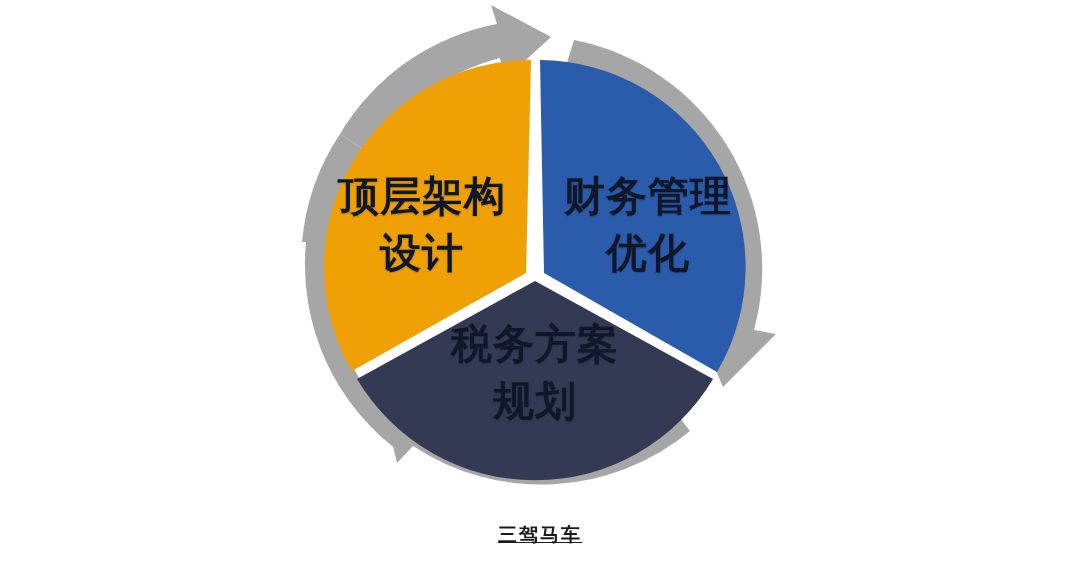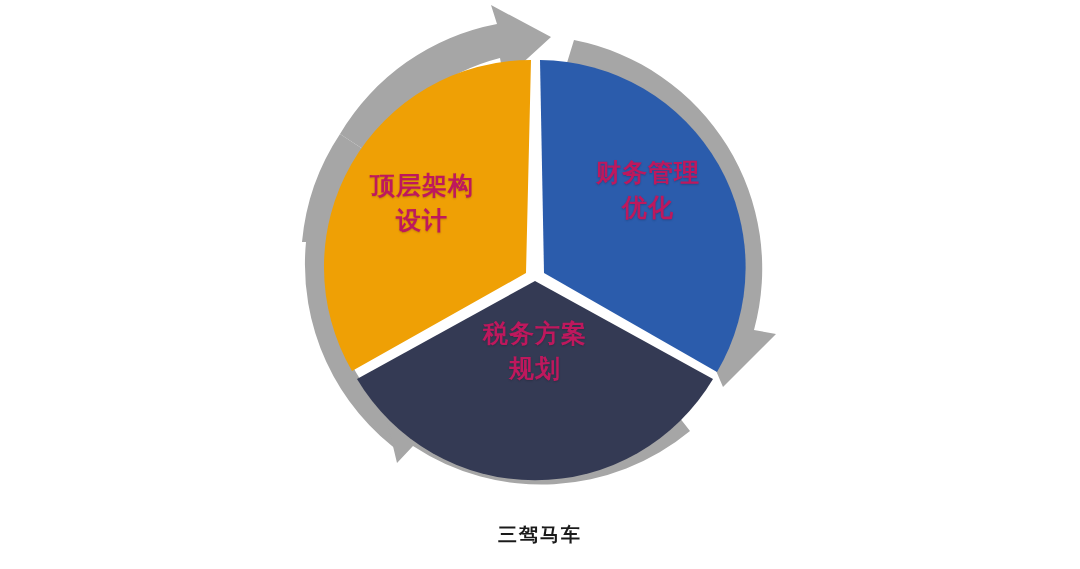--- a/index.html
+++ b/index.html
@@ -22,55 +22,56 @@
     height: 569px;
   }
   #cycle-svg {
     position: absolute;
     left: 0;
     top: 0;
   }
   .seg-label {
     position: absolute;
     text-align: center;
-    color: #be185d;
+    color: #0f172a;
     font-weight: bold;
-    font-size: 25px;
+    font-size: 41px;
     line-height: 1.38;
     letter-spacing: 1px;
     white-space: pre-line;
     text-shadow: 0 1px 2px rgba(0,0,0,0.18);
     pointer-events: none;
   }
   #label-orange {
     left: 322px;
     top: 168px;
     width: 200px;
   }
   #label-blue {
     left: 548px;
-    top: 156px;
+    top: 168px;
     width: 200px;
     font-family: Liberation Serif, serif;
   }
   #label-navy {
     left: 435px;
     top: 316px;
     width: 200px;
   }
   #caption {
     position: absolute;
     left: 0;
     top: 522px;
     width: 1080px;
     text-align: center;
     font-size: 19px;
     font-weight: bold;
     color: #1a1a1a;
     letter-spacing: 2px;
+    text-decoration: underline;
   }
 </style>
 </head>
 <body>
 
 <div id="diagram-stage">
 
   <svg id="cycle-svg" width="1080" height="569" viewBox="0 0 1080 569">
 
     <g>

